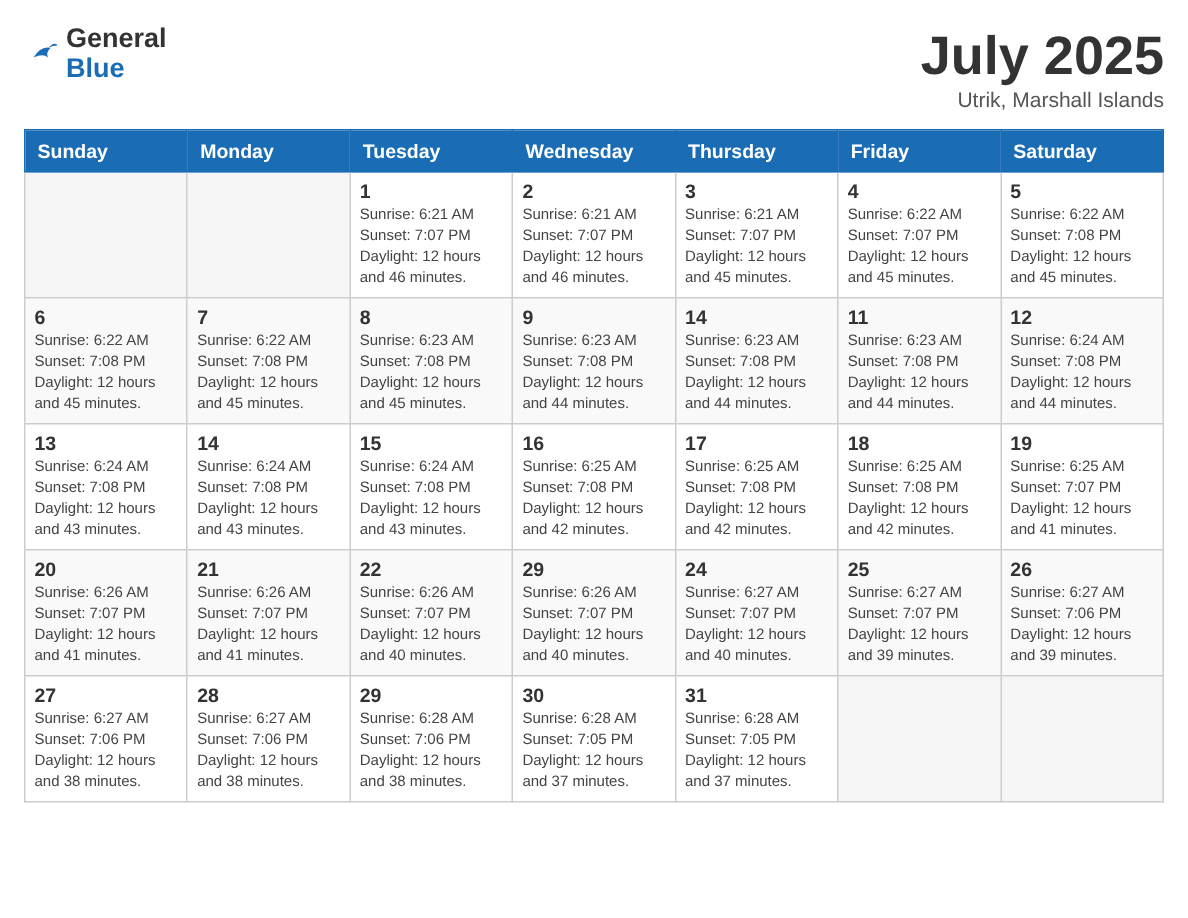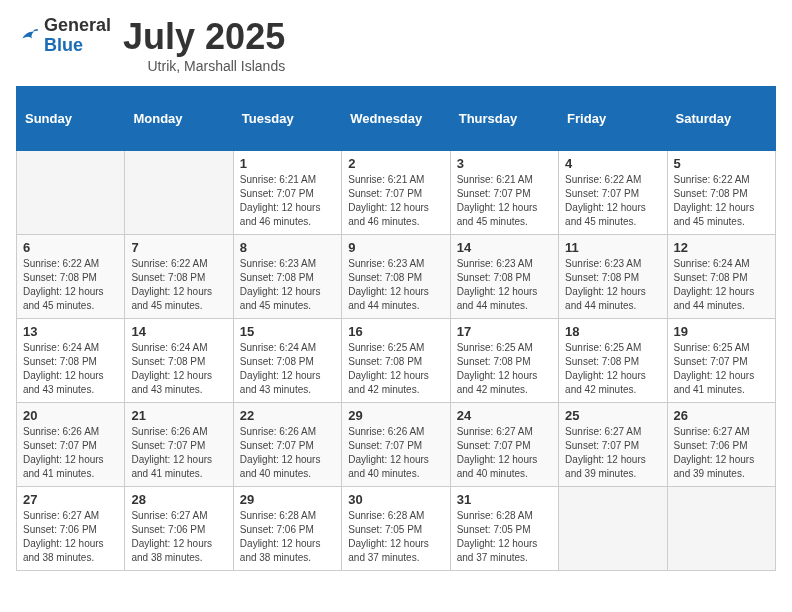--- a/index.html
+++ b/index.html
@@ -5,20 +5,21 @@
     * { box-sizing: border-box; margin: 0; padding: 0; }
     body {
       font-family: Arial, sans-serif;
       background: #fff;
       width: 792px;
       min-height: 612px;
       padding: 16px;
     }
     .header {
       display: flex;
+      justify-content: space-between;
       align-items: flex-start;
       margin-bottom: 12px;
     }
     .logo {
       display: flex;
       align-items: center;
       gap: 4px;
     }
     .logo-text {
       font-size: 18px;
@@ -46,21 +47,21 @@
     }
     .calendar {
       width: 100%;
       border-collapse: collapse;
       border: 1px solid #ccc;
     }
     .calendar th {
       background-color: #1a6db5;
       color: white;
       text-align: left;
-      padding: 24px 8px;
+      padding: 6px 8px;
       font-size: 13px;
       border: 1px solid #1a6db5;
       margin-left: 40px;
     }
     .calendar td {
       vertical-align: top;
       padding: 5px 6px;
       border: 1px solid #ccc;
       width: 108px;
       min-height: 80px;

